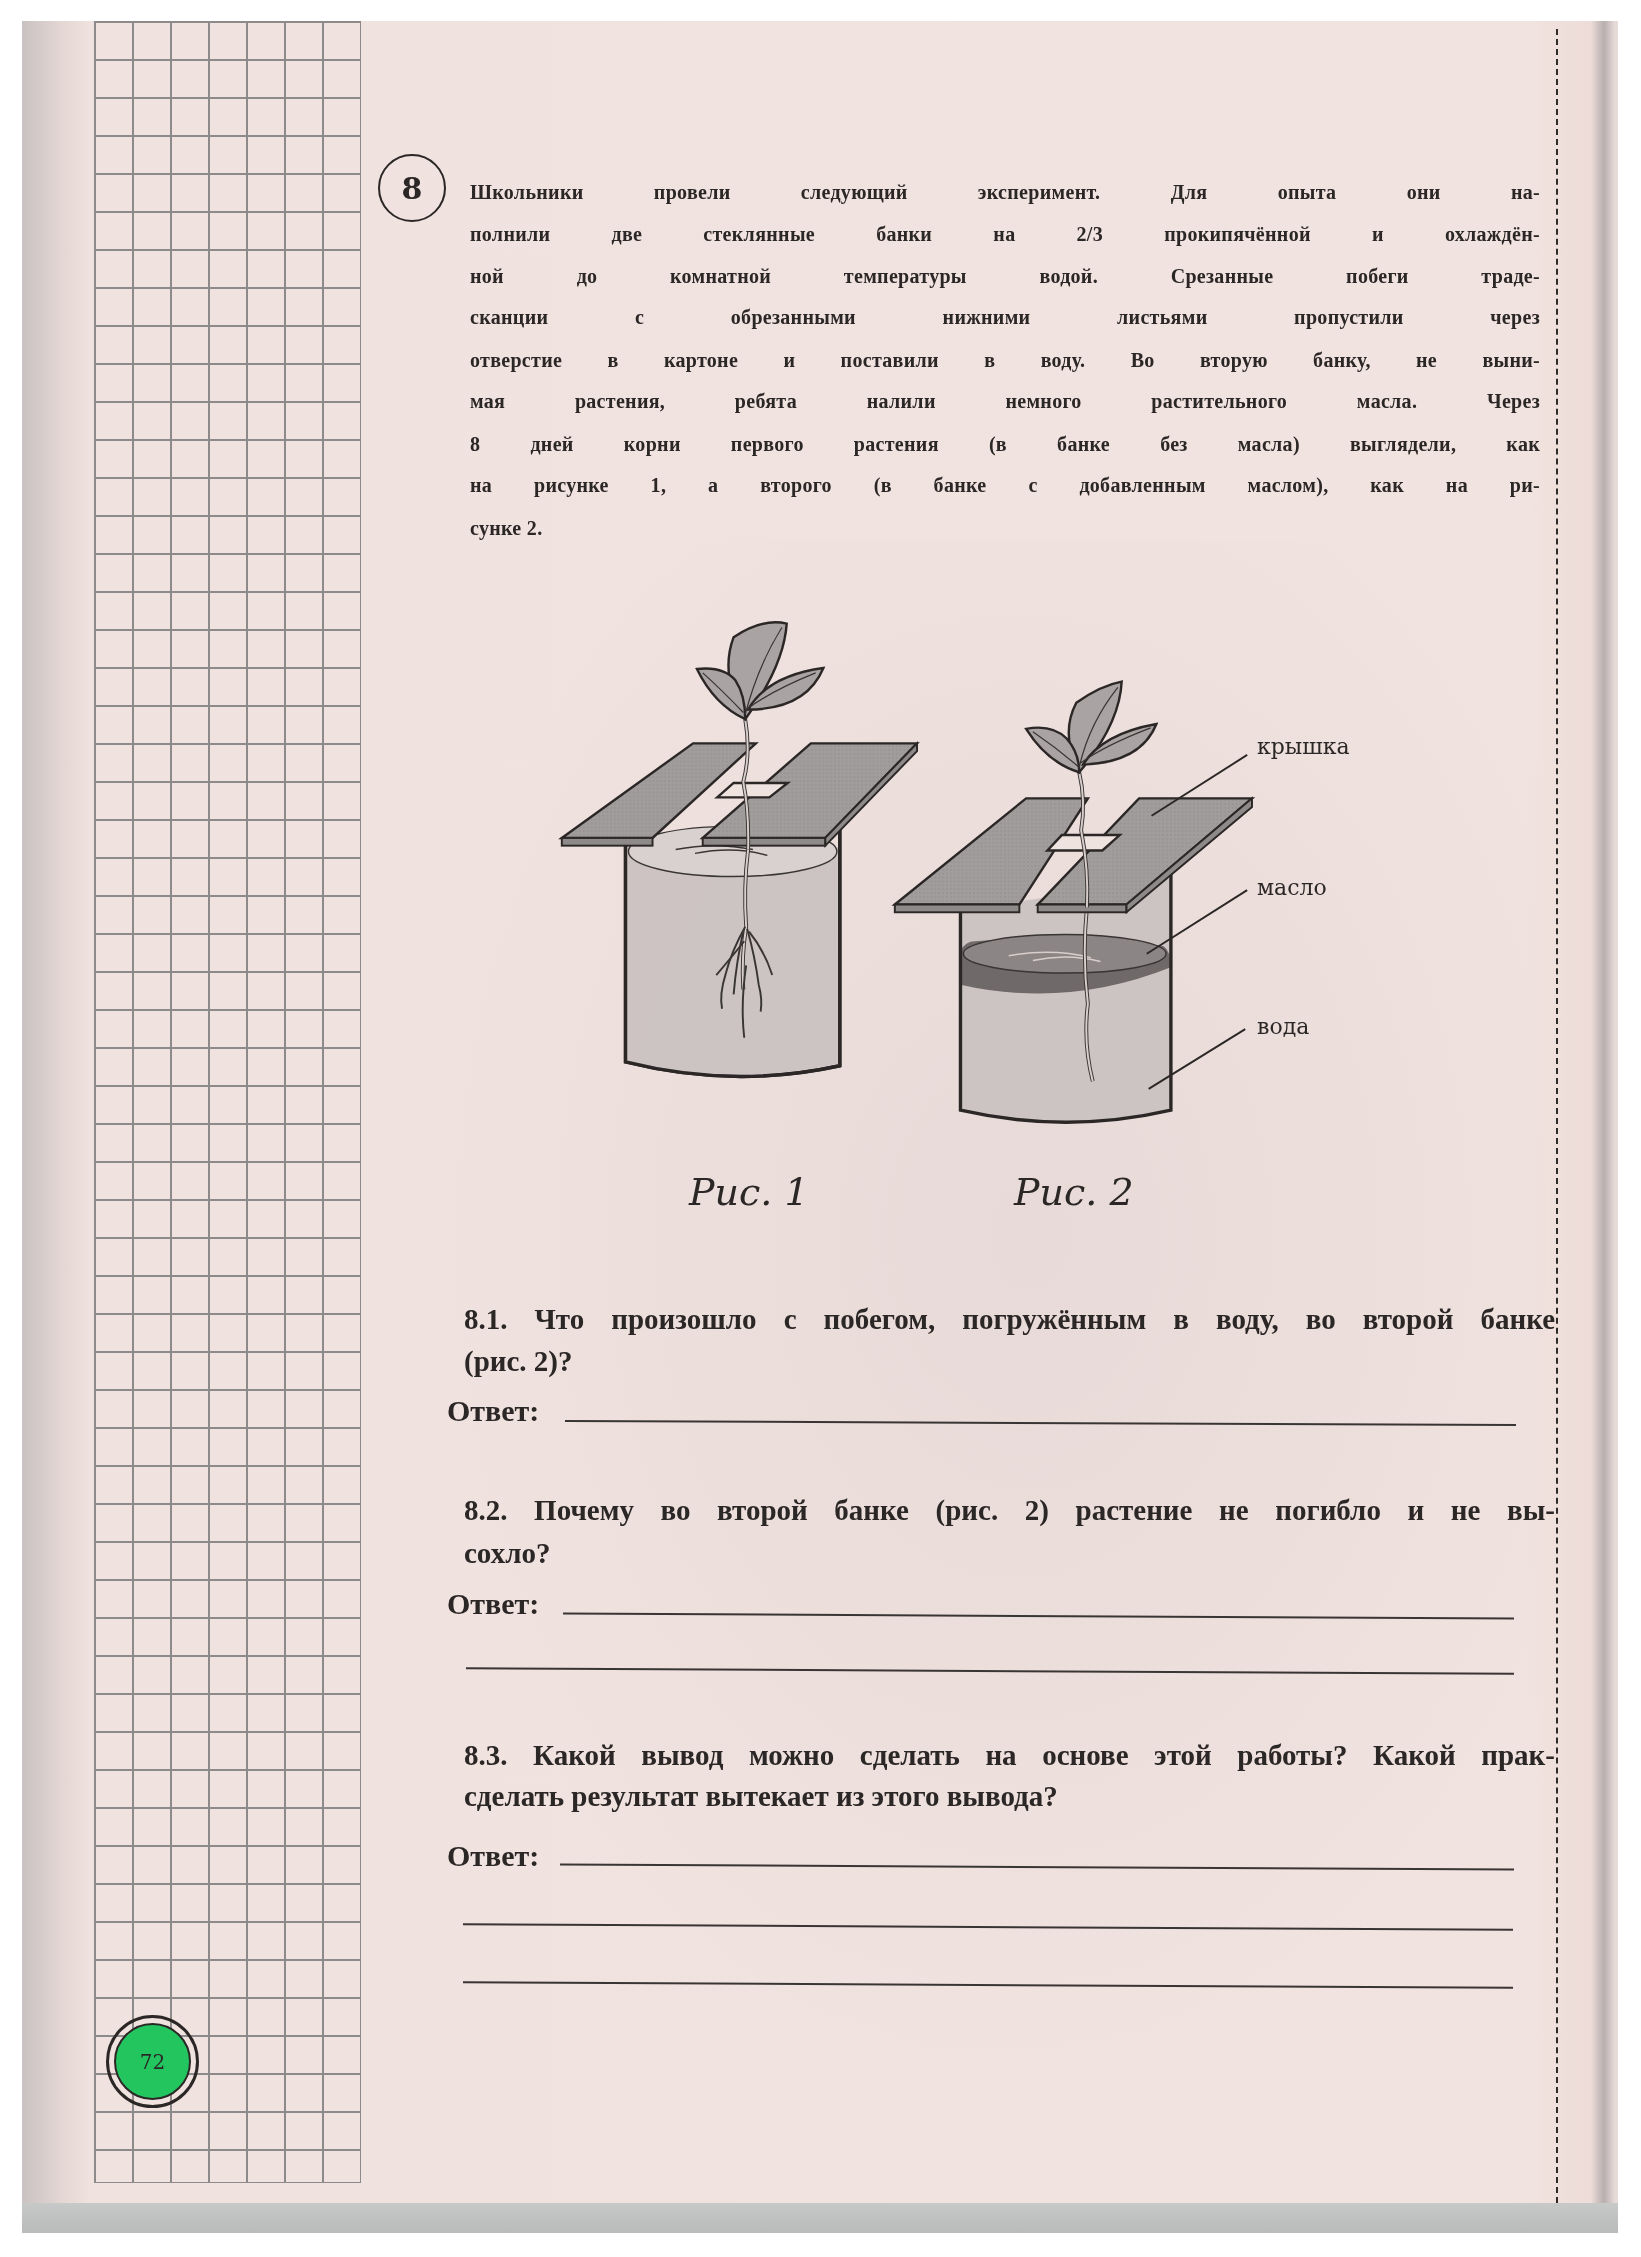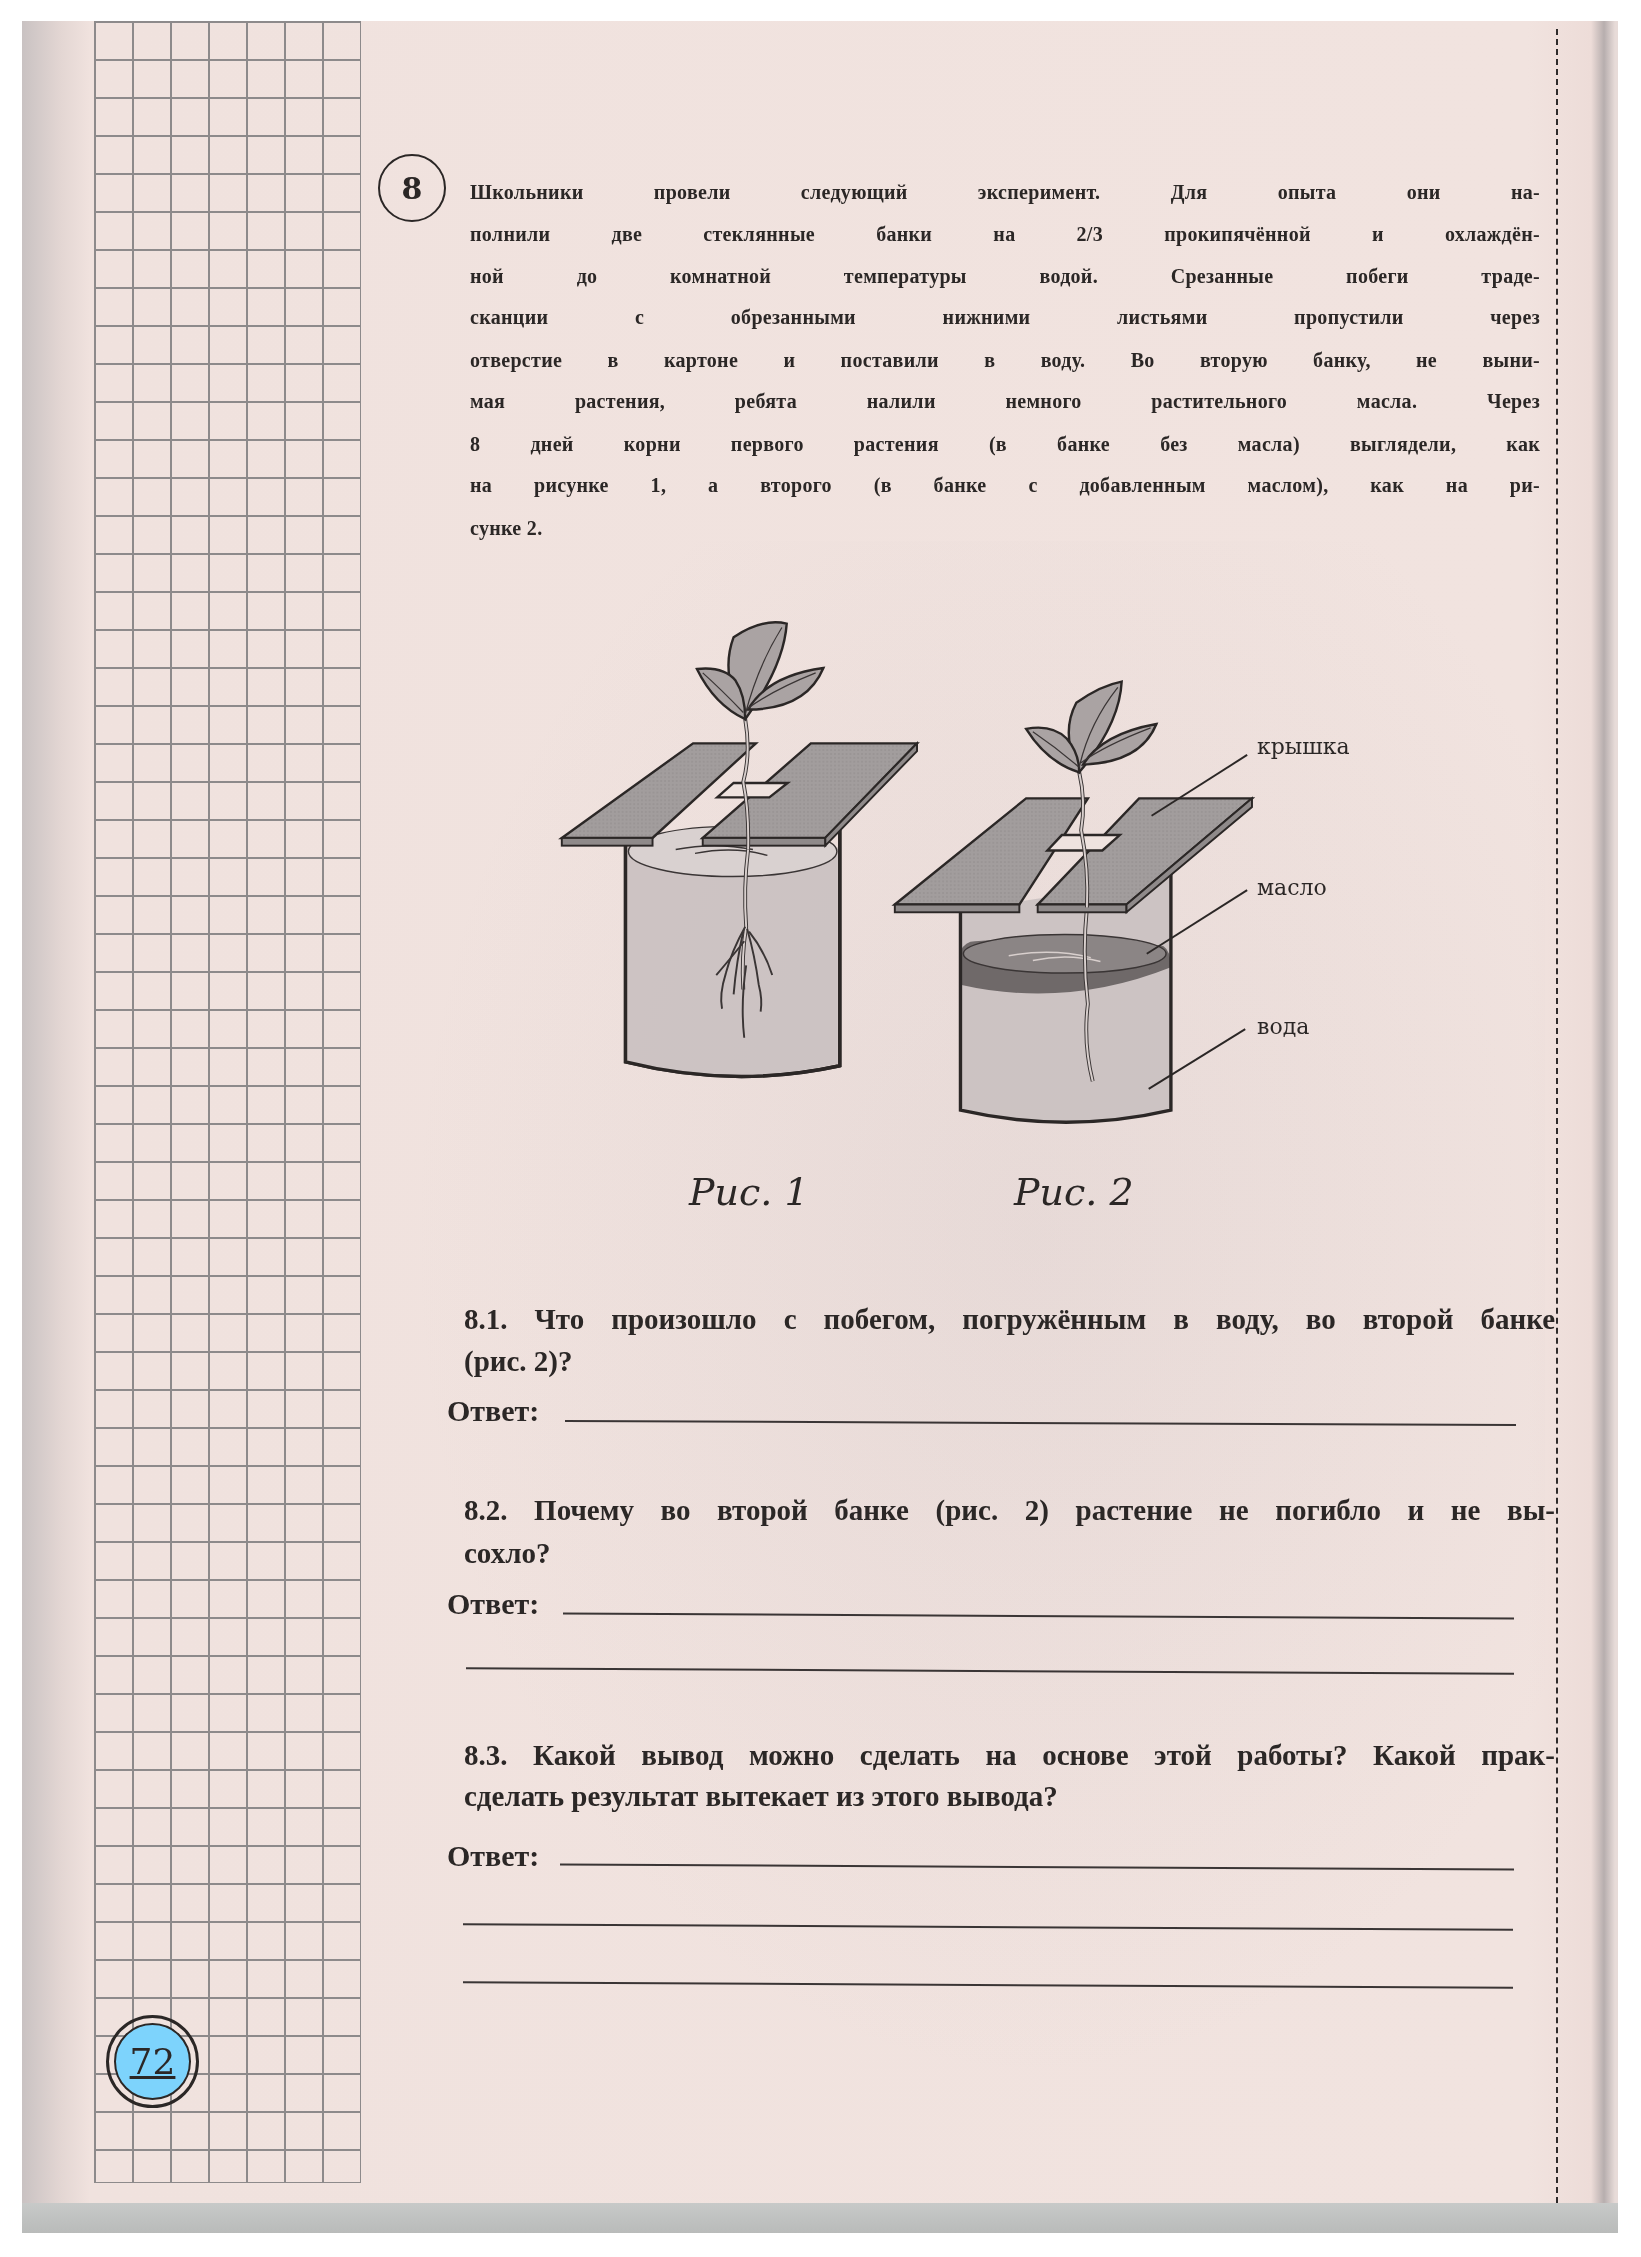--- a/index.html
+++ b/index.html
@@ -33,21 +33,21 @@
             font-family:"Liberation Serif","DejaVu Serif",serif;margin-left:17px; }
   .q-line.last { text-align-last:left; }
   .ans-label { position:absolute; font-size:30px; font-weight:bold; line-height:35px;
                font-family:"Liberation Serif","DejaVu Serif",serif; }
   .ans-line { position:absolute; height:0; border-top:2.4px solid #3a3535; }
   .caption { position:absolute; font-size:38px; font-style:italic; font-family:"DejaVu Serif","Liberation Serif",serif; }
   .label { position:absolute; font-size:22px; font-family:"DejaVu Serif","Liberation Serif",serif; }
   .pagenum { position:absolute; left:106px; top:2015px; width:93px; height:93px; border-radius:50%;
              border:3.9px solid #2b2726; box-sizing:border-box; display:flex; align-items:center; justify-content:center; }
   .pagenum-inner { width:77px; height:77px; border-radius:50%; border:2.9px solid #2b2726; box-sizing:border-box;
-                   display:flex; align-items:center; justify-content:center; font-size:36px; background:#7dd3fc;text-decoration:underline; }
+                   display:flex; align-items:center; justify-content:center; font-size:20px; background:#22c55e; }
   svg.fig { position:absolute; left:0; top:0; }
 </style>
 </head>
 <body>
 
 <div class="page"></div>
 <div class="strip"></div>
 <div class="shade"></div>
 <div class="grid"></div>
 <div class="dash"></div>

